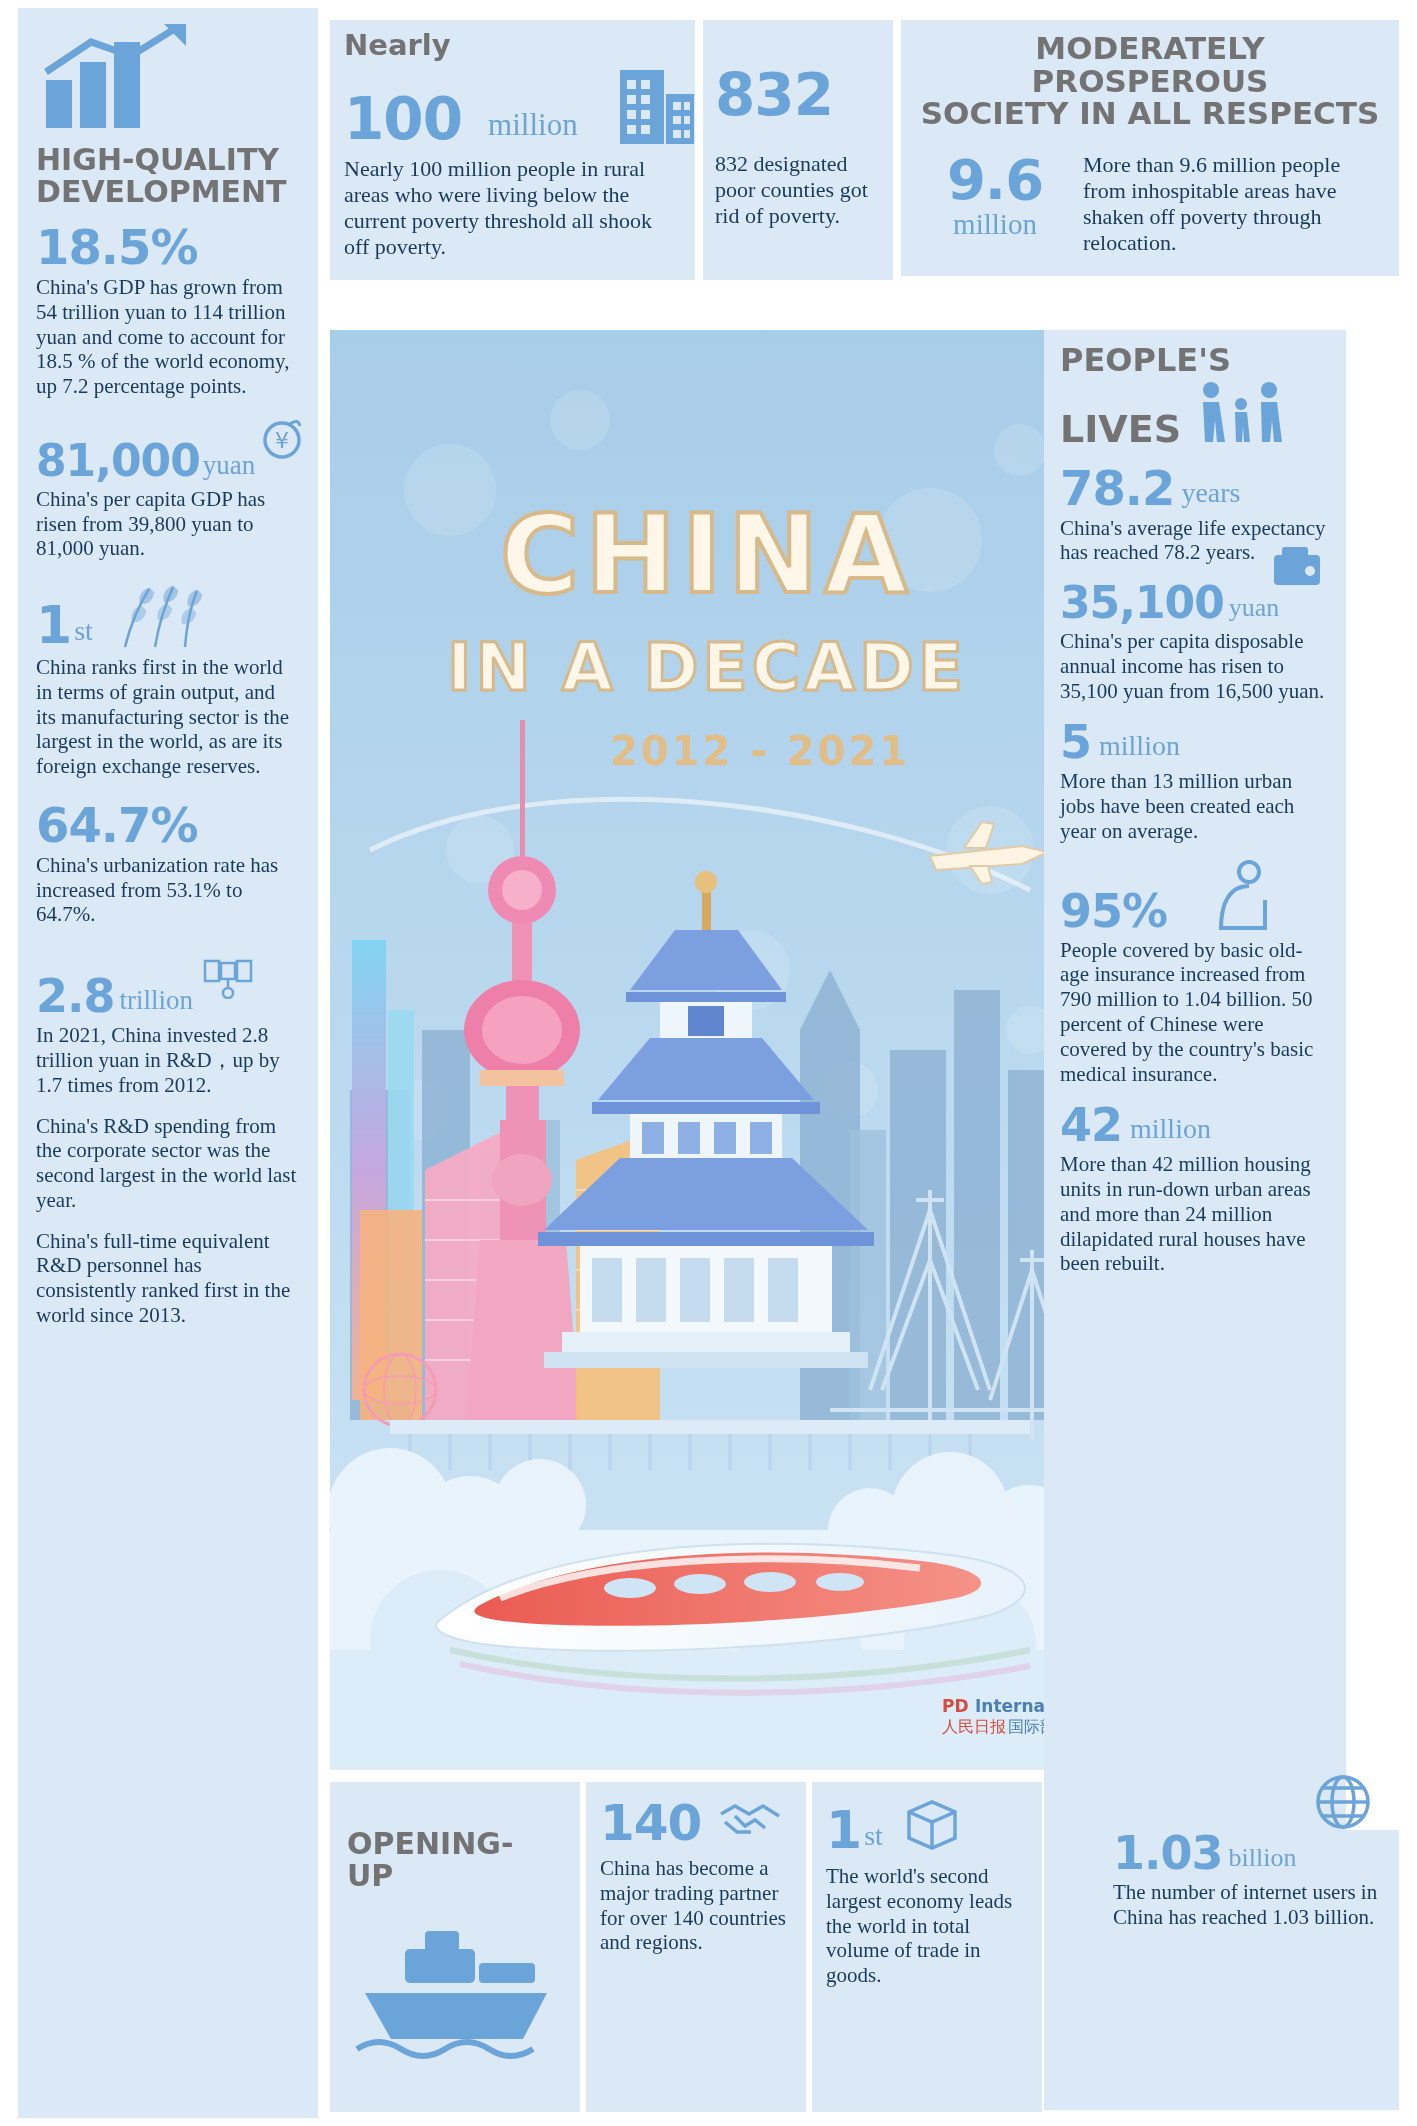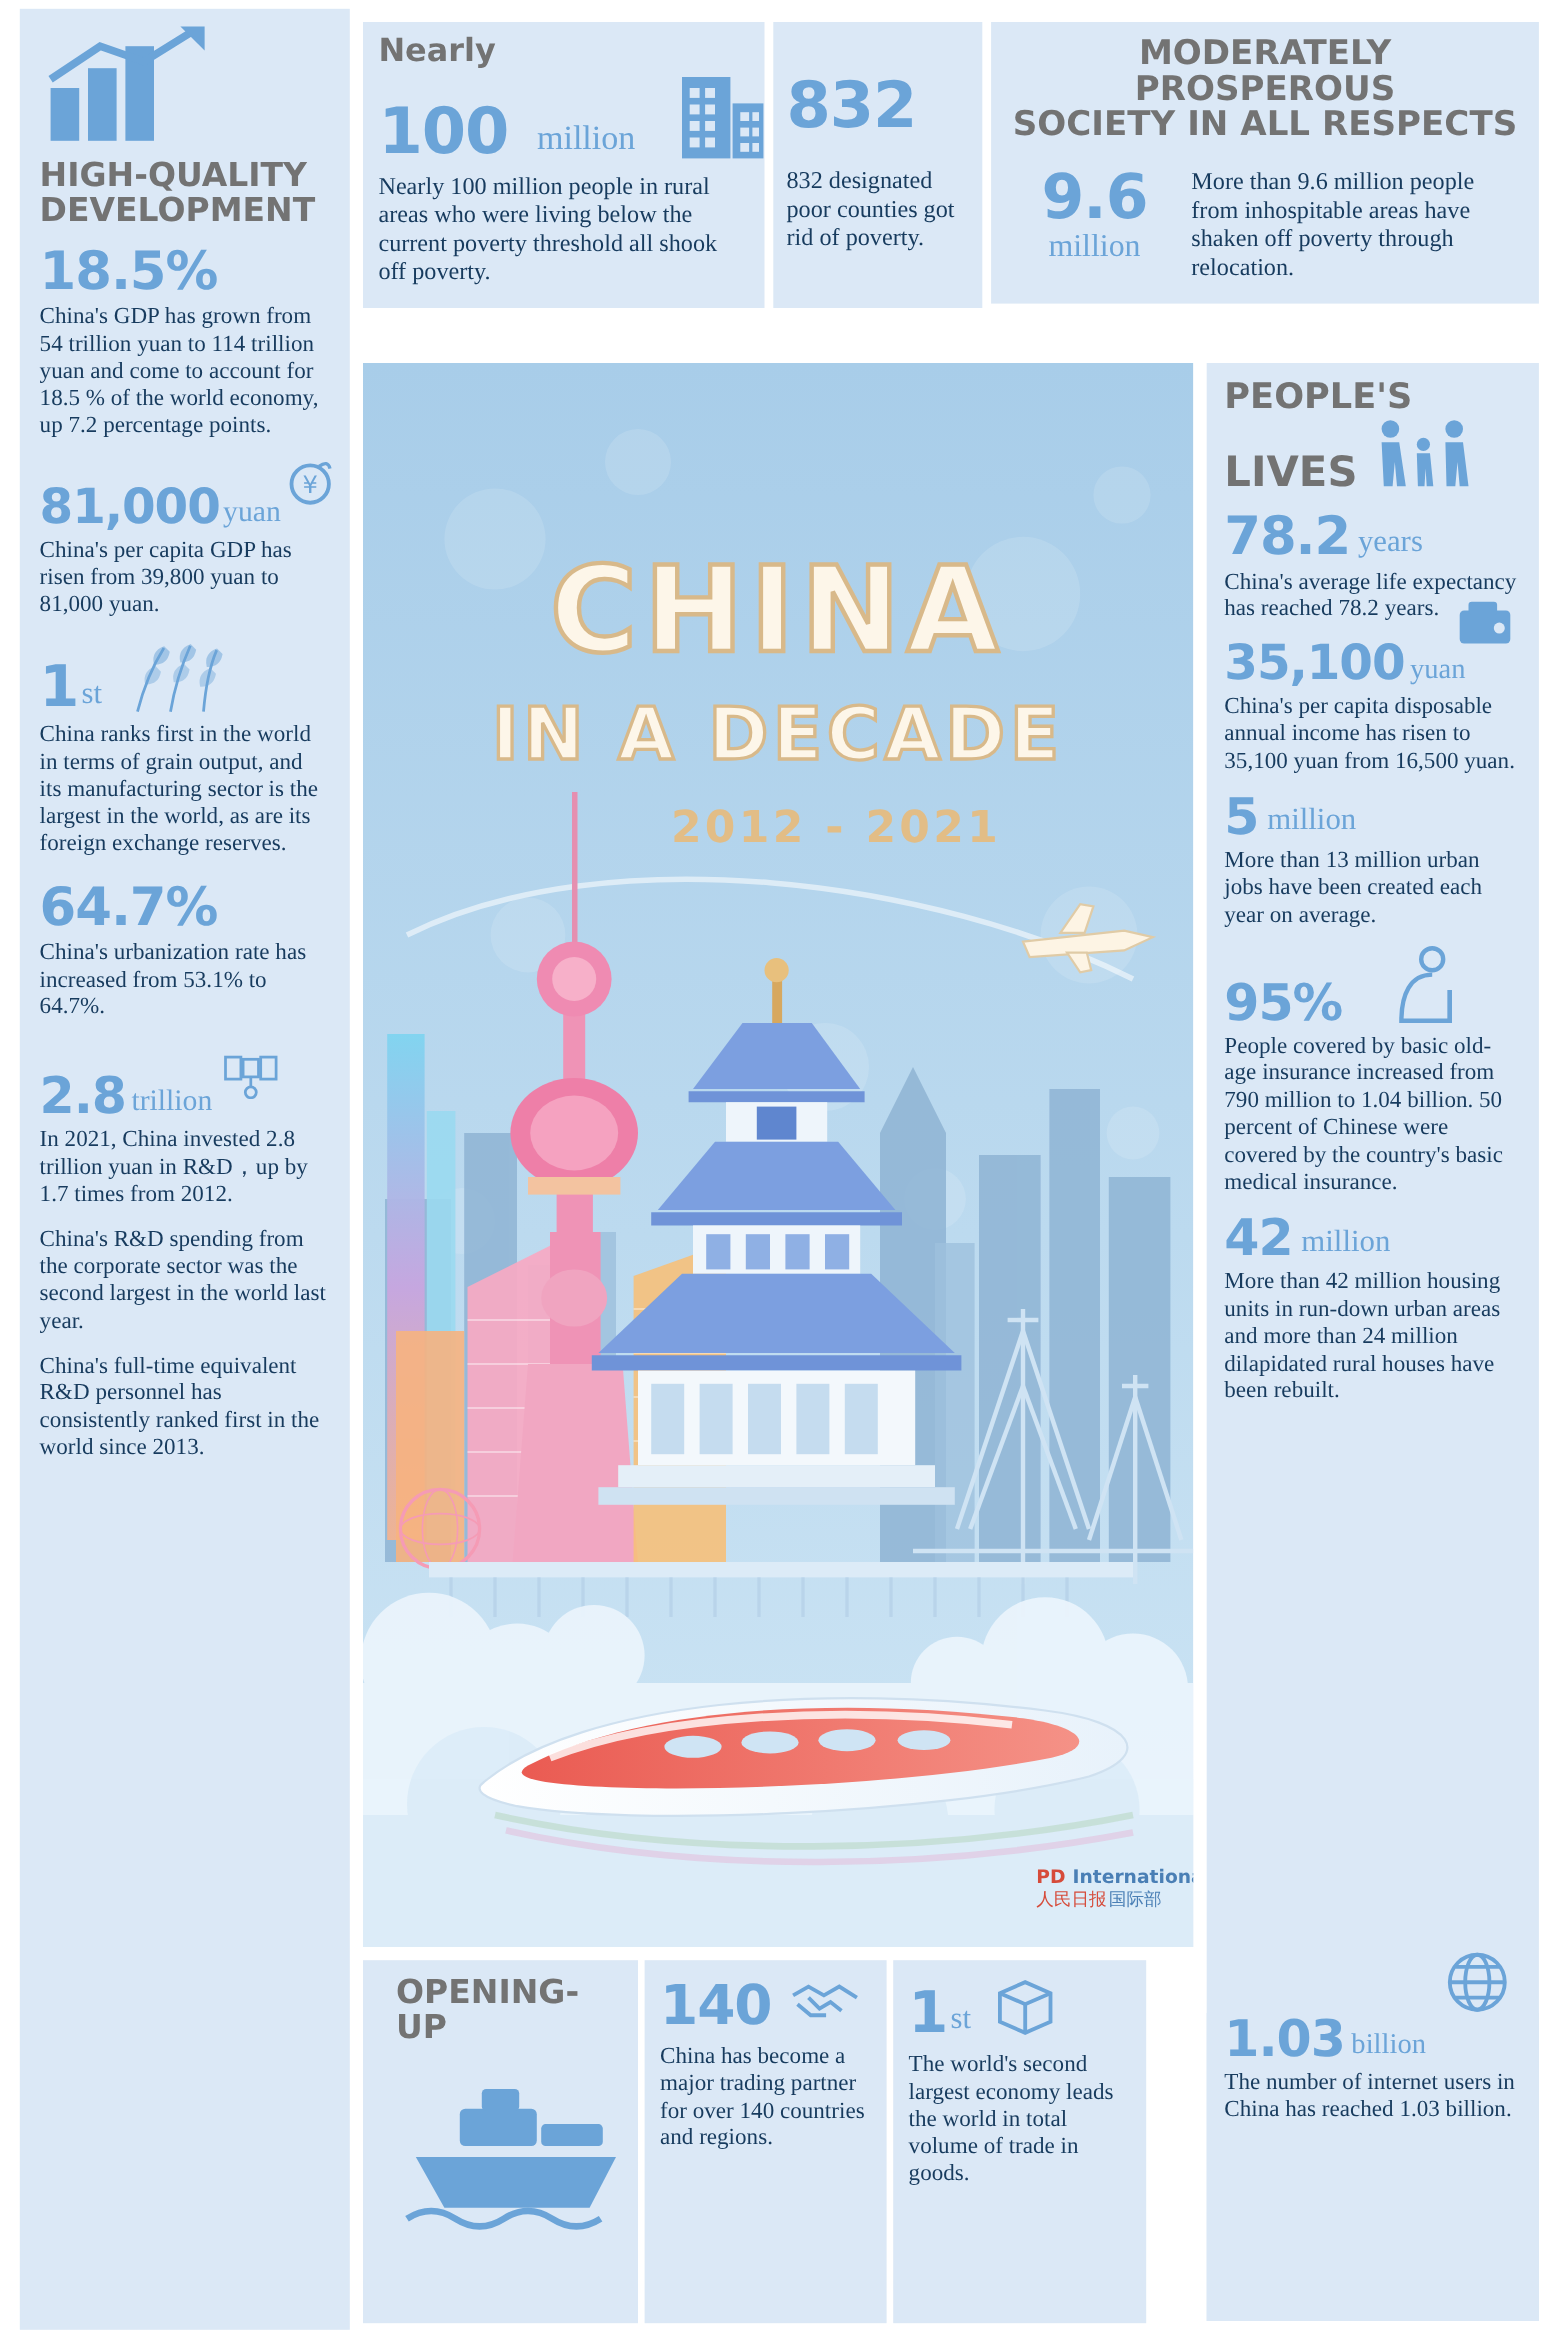--- a/index.html
+++ b/index.html
@@ -46,21 +46,21 @@
     position:absolute;left:18px;top:8px;width:300px;height:2110px;
     background:#dbe8f6;
   }
   #left-inner{position:relative;padding:0 18px;}
   .left-head{font-size:30px;margin-top:12px;}
   
   #top-nearly{position:absolute;left:330px;top:20px;width:365px;height:260px;background:#dbe8f6;}
   #top-832{position:absolute;left:703px;top:20px;width:190px;height:260px;background:#dbe8f6;}
   #top-mod{position:absolute;left:901px;top:20px;width:498px;height:256px;background:#dbe8f6;}
   
-  #right-col{position:absolute;left:1097px;top:330px;width:302px;height:1780px;background:#dbe8f6;}
+  #right-col{position:absolute;left:1044px;top:330px;width:302px;height:1780px;background:#dbe8f6;}
   
   #poster{position:absolute;left:330px;top:330px;width:755px;height:1440px;overflow:hidden;}
   
   #bottom-open{position:absolute;left:330px;top:1782px;width:250px;height:330px;background:#dbe8f6;}
   #bottom-140{position:absolute;left:586px;top:1782px;width:220px;height:330px;background:#dbe8f6;}
   #bottom-1st{position:absolute;left:812px;top:1782px;width:230px;height:330px;background:#dbe8f6;}
   .txtblock{margin-top:4px;}
   svg{display:block;}
 </style>
 </head>
@@ -489,21 +489,21 @@
               <path d="M10 16 H50"></path>
               <path d="M10 44 H50"></path>
           </svg>
         </span>
       </div>
       <div class="body-txt txtblock">The number of internet users in China has reached 1.03 billion.</div>
     </div>
   </div>
 
   <div id="bottom-open">
-    <div style="padding:14px 14px 0 30px;">
+    <div style="padding:14px 14px 0 17px;margin-top:32px;">
       <div class="hdr" style="font-size:30px;">OPENING-</div>
       <div class="hdr" style="font-size:30px;">UP</div>
       <div style="margin-top:32px;">
         <svg width="220" height="140" viewBox="0 0 220 140" fill="#6ba4d8">
           <rect x="58" y="26" width="70" height="34" rx="5"></rect>
           <rect x="78" y="8" width="34" height="20" rx="4"></rect>
           <path d="M18 70 H200 L176 116 H44 Z"></path>
           <rect x="132" y="40" width="56" height="20" rx="4"></rect>
           <path d="M10 126 q22 -14 44 0 q22 14 44 0 q22 -14 44 0 q22 14 44 0" stroke="#6ba4d8" stroke-width="6" fill="none"></path>
         </svg>

